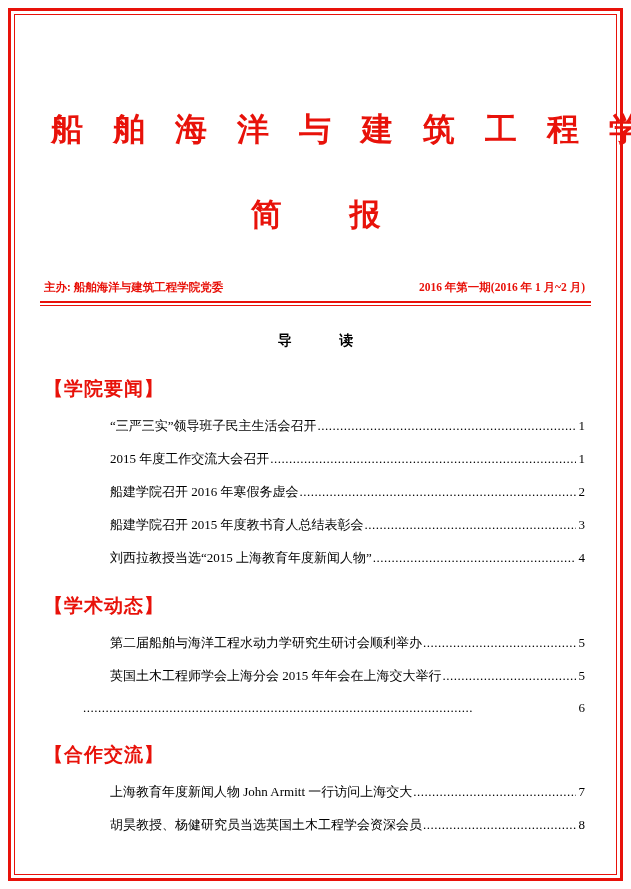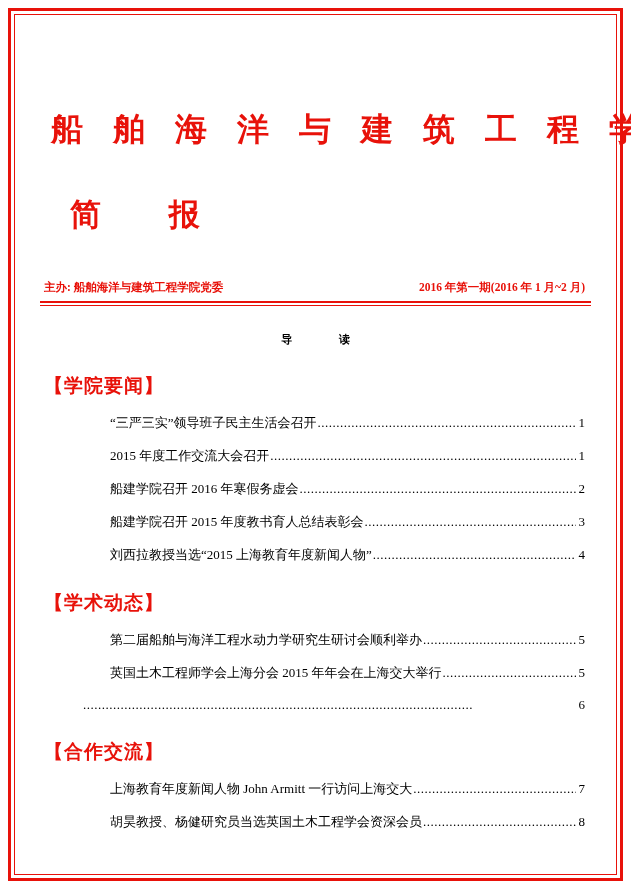--- a/index.html
+++ b/index.html
@@ -52,21 +52,21 @@
     color: #e8120a;
     font-family: "Liberation Serif", serif;
     font-weight: bold;
     font-size: 32px;
     letter-spacing: 11px;
     text-indent: 11px;
     white-space: nowrap;
   }
   .masthead-sub {
     margin-top: 42px;
-    text-align: left;
+    text-align: center;
     color: #e8120a;
     font-weight: bold;
     font-size: 31px;
     letter-spacing: 30px;
     text-indent: 30px;
   }
   .meta-row {
     margin-top: 44px;
     display: flex;
     justify-content: space-between;
@@ -84,21 +84,21 @@
   }
   .rule-thin {
     margin-top: 2px;
     height: 1px;
     background: #e8120a;
   }
   .toc-title {
     margin-top: 26px;
     text-align: center;
     font-weight: bold;
-    font-size: 11px;
+    font-size: 14px;
     color: #000000;
     letter-spacing: 22px;
     text-indent: 22px;
   }
   .section-head {
     margin-top: 26px;
     margin-bottom: 6px;
     color: #e8120a;
     font-weight: bold;
     font-size: 19px;

